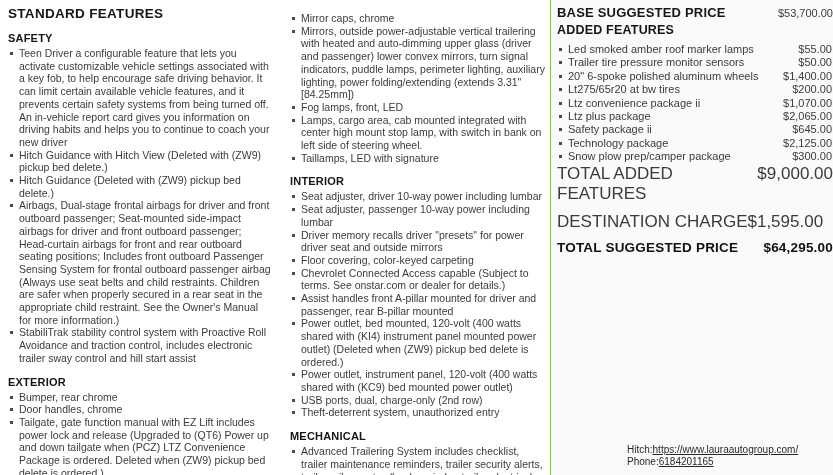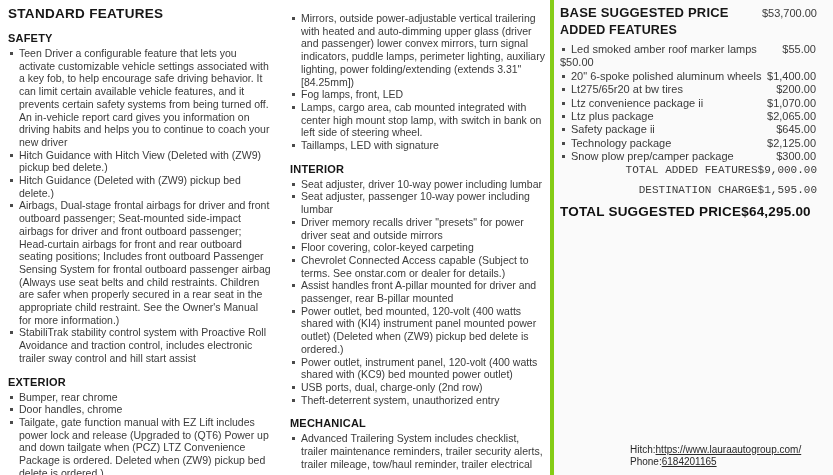--- a/index.html
+++ b/index.html
@@ -10,22 +10,22 @@
     font-family: "Liberation Sans", "DejaVu Sans", sans-serif;
     color: #3b3b3b;
   }
   .page { display: flex; width: 833px; height: 475px; }
 
   .col-left  { width: 278px; padding: 4px 6px 0 8px; }
   .col-mid   { width: 272px; padding: 12px 2px 0 12px; }
   .col-right {
     width: 283px; position: relative;
     background: #fafafa;
-    border-left: 4px solid #84cc16;
-    padding: 3px 16px 0 6px;
+    border-left: 1px solid #84cc16;
+    padding: 3px 0 0 6px;
   }
 
   .doc-title {
     font-size: 13.5px; font-weight: bold; color: #161616;
     letter-spacing: 0.3px; margin: 2px 0 5px;
   }
   .section-heading {
     font-size: 11px; font-weight: bold; color: #161616;
     letter-spacing: 0.2px; margin: 11px 0 3px;
   }
@@ -57,25 +57,25 @@
   }
   .feat-label { padding-left: 11px; position: relative; }
   .feat-label::before {
     content: ''; position: absolute; left: 2px; top: 5px;
     width: 3px; height: 3px; background: #4a4a4a;
   }
   .feat-price { padding-right: 1px; }
 
   .pd-heading { font-size: 11.5px; font-weight: bold; color: #161616; margin: 13px 0 8px; letter-spacing: 0.2px; }
   .pd-row {
-    display: flex; justify-content: flex-end;
-    font-size: 11px; color: #3b3b3b; margin-bottom: 8px; font-family: Liberation Mono, monospace;
+    display: flex; justify-content: flex-start;
+    font-size: 17px; color: #3b3b3b; margin-bottom: 8px;
   }
   .total-row {
-    display: flex; align-items: baseline;
+    display: flex; justify-content: space-between; align-items: baseline;
     font-size: 13.5px; font-weight: bold; color: #111111;
     letter-spacing: 0.2px; margin-top: 5px;
   }
 
   .contact {
     position: absolute; left: 76px; bottom: 7px;
     font-size: 10px; line-height: 12px; color: #282828;
   }
   .contact a { color: #282828; text-decoration: underline; cursor: pointer; }
 </style>
@@ -102,20 +102,21 @@
 
     <li>Bumper, rear chrome</li>
         <li>Door handles, chrome</li>
         <li>Tailgate, gate function manual with EZ Lift includes power lock and release (Upgraded to (QT6) Power up and down tailgate when (PCZ) LTZ Convenience Package is ordered. Deleted when (ZW9) pickup bed delete is ordered.)</li>
       </ul>
   </div>
 
   <div class="col-mid">
     <ul class="features no-top">
 
+    <li>Mirror caps, chrome</li>
         <li>Mirrors, outside power-adjustable vertical trailering with heated and auto-dimming upper glass (driver and passenger) lower convex mirrors, turn signal indicators, puddle lamps, perimeter lighting, auxiliary lighting, power folding/extending (extends 3.31" [84.25mm])</li>
         <li>Fog lamps, front, LED</li>
         <li>Lamps, cargo area, cab mounted integrated with center high mount stop lamp, with switch in bank on left side of steering wheel.</li>
         <li>Taillamps, LED with signature</li>
       </ul>
 
     <div class="section-heading">INTERIOR</div>
     <ul class="features">
 
     <li>Seat adjuster, driver 10-way power including lumbar</li>
@@ -147,20 +148,21 @@
     <div class="af-heading">ADDED FEATURES</div>
 
     <div>
 
         <div class="feat-row">
           <span class="feat-label">Led smoked amber roof marker lamps</span>
           <span class="feat-price">$55.00</span>
         </div>
 
         <div class="feat-row">
+          <span class="feat-label">Trailer tire pressure monitor sensors</span>
           <span class="feat-price">$50.00</span>
         </div>
 
         <div class="feat-row">
           <span class="feat-label">20" 6-spoke polished aluminum wheels</span>
           <span class="feat-price">$1,400.00</span>
         </div>
 
         <div class="feat-row">
           <span class="feat-label">Lt275/65r20 at bw tires</span>

